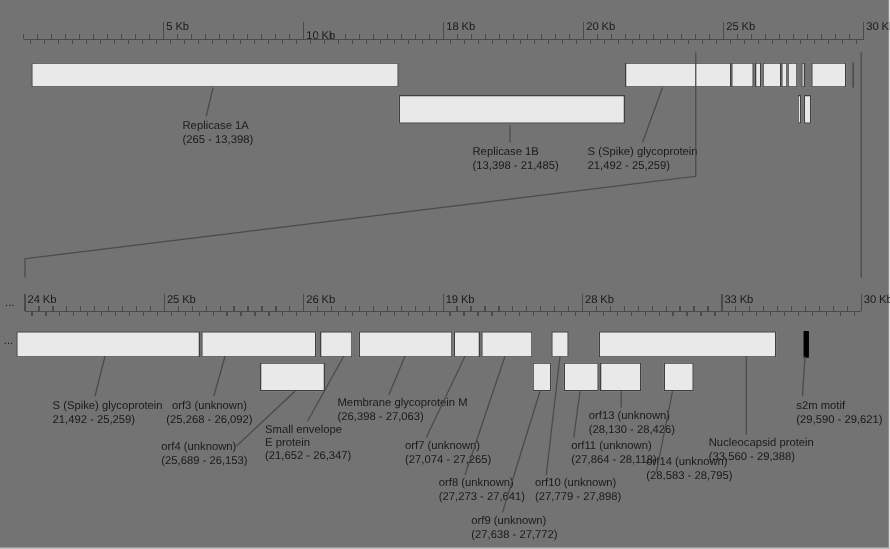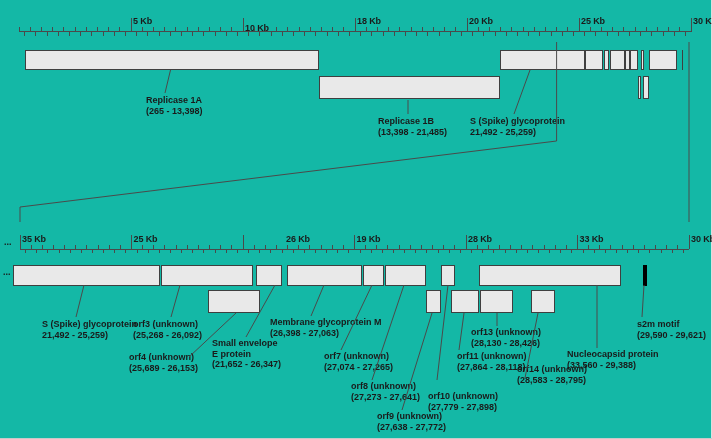--- a/index.html
+++ b/index.html
@@ -11,21 +11,21 @@
   .stage svg{position:absolute;left:0;top:0;z-index:3;pointer-events:none;}
   .gene{position:absolute;box-sizing:border-box;z-index:1;}
   .gene.norm{border:1px solid;}
   .lbl{position:absolute;font-size:9px;line-height:10.5px;white-space:pre-line;z-index:2;}
   .rlbl{position:absolute;font-size:9px;line-height:9px;white-space:nowrap;z-index:2;letter-spacing:-0.1px;}
   .ell{position:absolute;font-size:9px;line-height:9px;z-index:2;}
 </style>
 </head>
 <body>
 
-<div class="stage" id="stage" style="background: #14b8a6; color: rgb(26, 26, 26); font-weight: bold;">
+<div class="stage" id="stage" style="background: #737373; color: rgb(26, 26, 26);">
   <div id="gene-layer">
       <div class="gene norm" style="left: 24.936px; top: 50px; height: 20px; background: rgb(233, 233, 233); border-color: rgb(63, 63, 63); width: 294.179px;"></div>
       <div class="gene norm" style="left: 319.115px; top: 76px; height: 23px; background: rgb(233, 233, 233); border-color: rgb(63, 63, 63); width: 181.149px;"></div>
       <div class="gene norm" style="left: 500.421px; top: 50px; height: 20px; background: rgb(233, 233, 233); border-color: rgb(63, 63, 63); width: 84.3808px;"></div>
       <div class="gene norm" style="left: 585.003px; top: 50px; height: 20px; background: rgb(233, 233, 233); border-color: rgb(63, 63, 63); width: 18.4576px;"></div>
       <div class="gene norm" style="left: 604.021px; top: 50px; height: 20px; background: rgb(233, 233, 233); border-color: rgb(63, 63, 63); width: 5.152px;"></div>
       <div class="gene norm" style="left: 610.315px; top: 50px; height: 20px; background: rgb(233, 233, 233); border-color: rgb(63, 63, 63); width: 14.896px;"></div>
       <div class="gene norm" style="left: 625.458px; top: 50px; height: 20px; background: rgb(233, 233, 233); border-color: rgb(63, 63, 63); width: 4.2784px;"></div>
       <div class="gene norm" style="left: 629.915px; top: 50px; height: 20px; background: rgb(233, 233, 233); border-color: rgb(63, 63, 63); width: 8.2432px;"></div>
       <div class="gene norm" style="left: 638.091px; top: 76px; height: 23px; background: rgb(233, 233, 233); border-color: rgb(63, 63, 63); width: 3.0016px;"></div>
@@ -54,45 +54,45 @@
       <div class="rlbl" style="left: 357px; top: 17px;">18 Kb</div>
       <div class="rlbl" style="left: 469px; top: 17px;">20 Kb</div>
       <div class="rlbl" style="left: 581px; top: 17px;">25 Kb</div>
       <div class="rlbl" style="left: 693px; top: 17px;">30 Kb</div>
       <div class="lbl" style="left: 146px; top: 95px;">Replicase 1A
 (265 - 13,398)</div>
       <div class="lbl" style="left: 378px; top: 116px;">Replicase 1B
 (13,398 - 21,485)</div>
       <div class="lbl" style="left: 470px; top: 116px;">S (Spike) glycoprotein
 21,492 - 25,259)</div>
-      <div class="rlbl" style="left: 22px; top: 234.5px;">35 Kb</div>
+      <div class="rlbl" style="left: 22px; top: 234.5px;">24 Kb</div>
       <div class="rlbl" style="left: 133.5px; top: 234.5px;">25 Kb</div>
-      <div class="rlbl" style="left: 245px; top: 234.5px; margin-left: 41px;">26 Kb</div>
+      <div class="rlbl" style="left: 245px; top: 234.5px;">26 Kb</div>
       <div class="rlbl" style="left: 356.5px; top: 234.5px;">19 Kb</div>
       <div class="rlbl" style="left: 468px; top: 234.5px;">28 Kb</div>
       <div class="rlbl" style="left: 579.5px; top: 234.5px;">33 Kb</div>
       <div class="rlbl" style="left: 691px; top: 234.5px;">30 Kb</div>
       <div class="lbl" style="left: 42px; top: 319px;">S (Spike) glycoprotein
 21,492 - 25,259)</div>
-      <div class="lbl" style="left: 133px; top: 319px;">orf3 (unknown)
+      <div class="lbl" style="left: 133px; top: 319px; text-align: center;">orf3 (unknown)
 (25,268 - 26,092)</div>
       <div class="lbl" style="left: 129px; top: 352px;">orf4 (unknown)
 (25,689 - 26,153)</div>
       <div class="lbl" style="left: 212px; top: 338px;">Small envelope
 E protein
 (21,652 - 26,347)</div>
       <div class="lbl" style="left: 270px; top: 317px;">Membrane glycoprotein M
 (26,398 - 27,063)</div>
       <div class="lbl" style="left: 324px; top: 351px;">orf7 (unknown)
 (27,074 - 27,265)</div>
       <div class="lbl" style="left: 351px; top: 381px;">orf8 (unknown)
 (27,273 - 27,641)</div>
       <div class="lbl" style="left: 377px; top: 411px;">orf9 (unknown)
 (27,638 - 27,772)</div>
-      <div class="lbl" style="left: 428px; top: 381px; margin-top: 10px;">orf10 (unknown)
+      <div class="lbl" style="left: 428px; top: 381px;">orf10 (unknown)
 (27,779 - 27,898)</div>
       <div class="lbl" style="left: 457px; top: 351px;">orf11 (unknown)
 (27,864 - 28,118)</div>
       <div class="lbl" style="left: 471px; top: 327px;">orf13 (unknown)
 (28,130 - 28,426)</div>
       <div class="lbl" style="left: 517px; top: 364px;">orf14 (unknown)
 (28,583 - 28,795)</div>
       <div class="lbl" style="left: 567px; top: 349px;">Nucleocapsid protein
 (33,560 - 29,388)</div>
       <div class="lbl" style="left: 637px; top: 319px;">s2m motif

